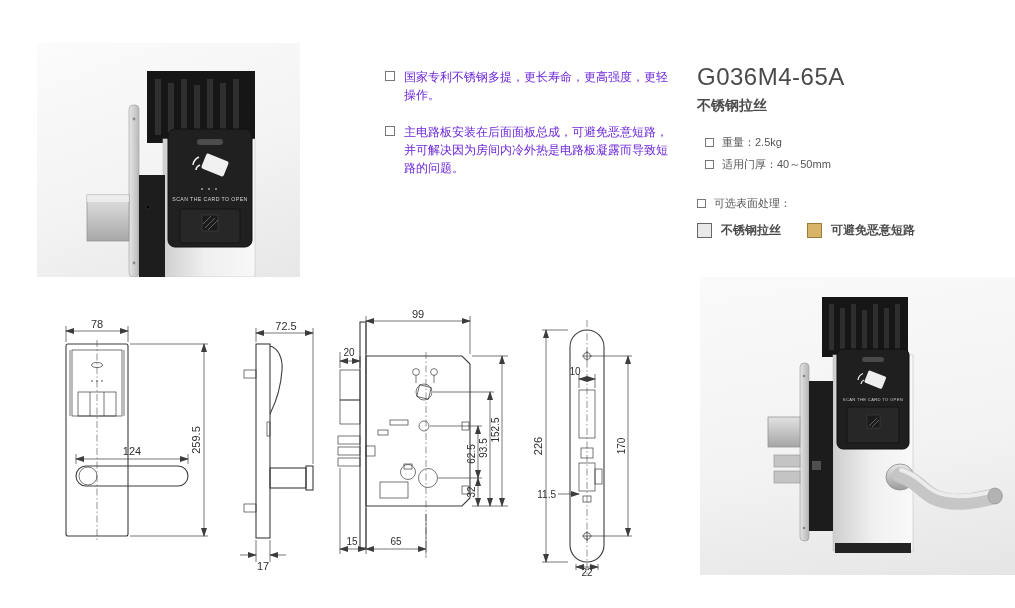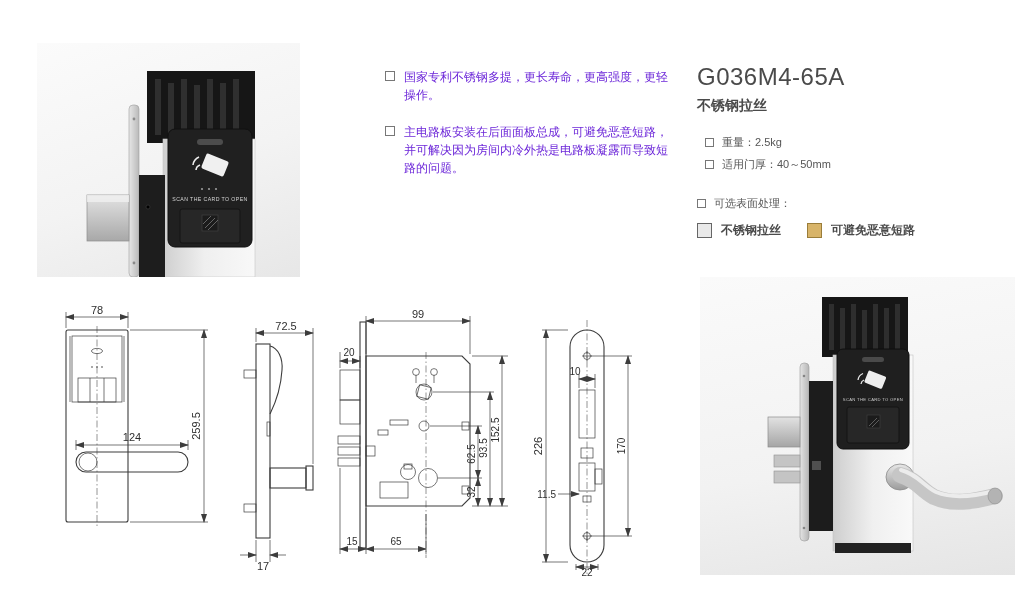--- a/index.html
+++ b/index.html
@@ -145,21 +145,21 @@
       <span class="swatch" style="background: rgb(233, 233, 233); border-color: rgb(102, 102, 102);"></span>
       <span class="lbl">不锈钢拉丝</span>
     </div>
     <div class="swatch-item">
       <span class="swatch" style="background: rgb(216, 180, 105); border-color: rgb(154, 125, 58);"></span>
       <span class="lbl">可避免恶意短路</span>
     </div>
   </div>
 </div>
 
-<div class="draw" style="left:58px;top:306px;width:160px;height:250px;">
+<div class="draw" style="left:58px;top:320px;width:160px;height:250px;">
   <svg viewBox="0 0 160 250">
     <defs>
         <marker id="a1" markerWidth="9" markerHeight="7" refX="8" refY="3" orient="auto-start-reverse" markerUnits="userSpaceOnUse">
       <path d="M0,0 L9,3 L0,6 Z" fill="#3c3c3c"></path>
         </marker>
       </defs>
 
     <rect x="8" y="24" width="62" height="192" rx="2" class="ol"></rect>
     <path d="M12,30 v66 M66,30 v66" class="tl"></path>
     <rect x="14" y="30" width="50" height="66" class="tl"></rect>

